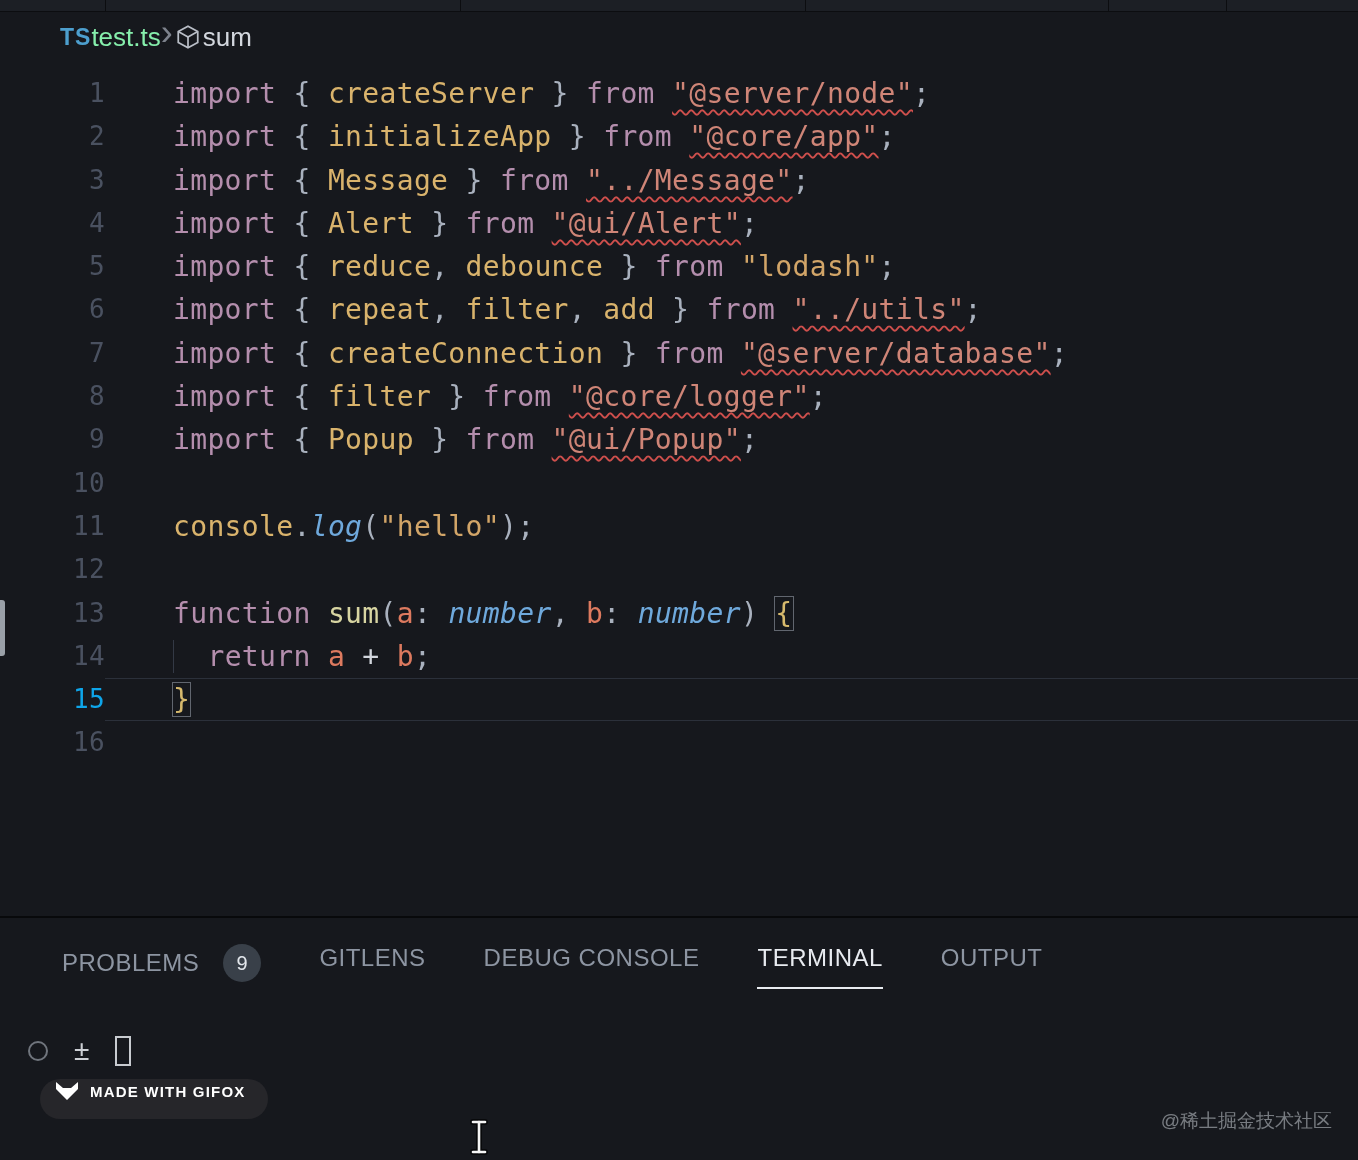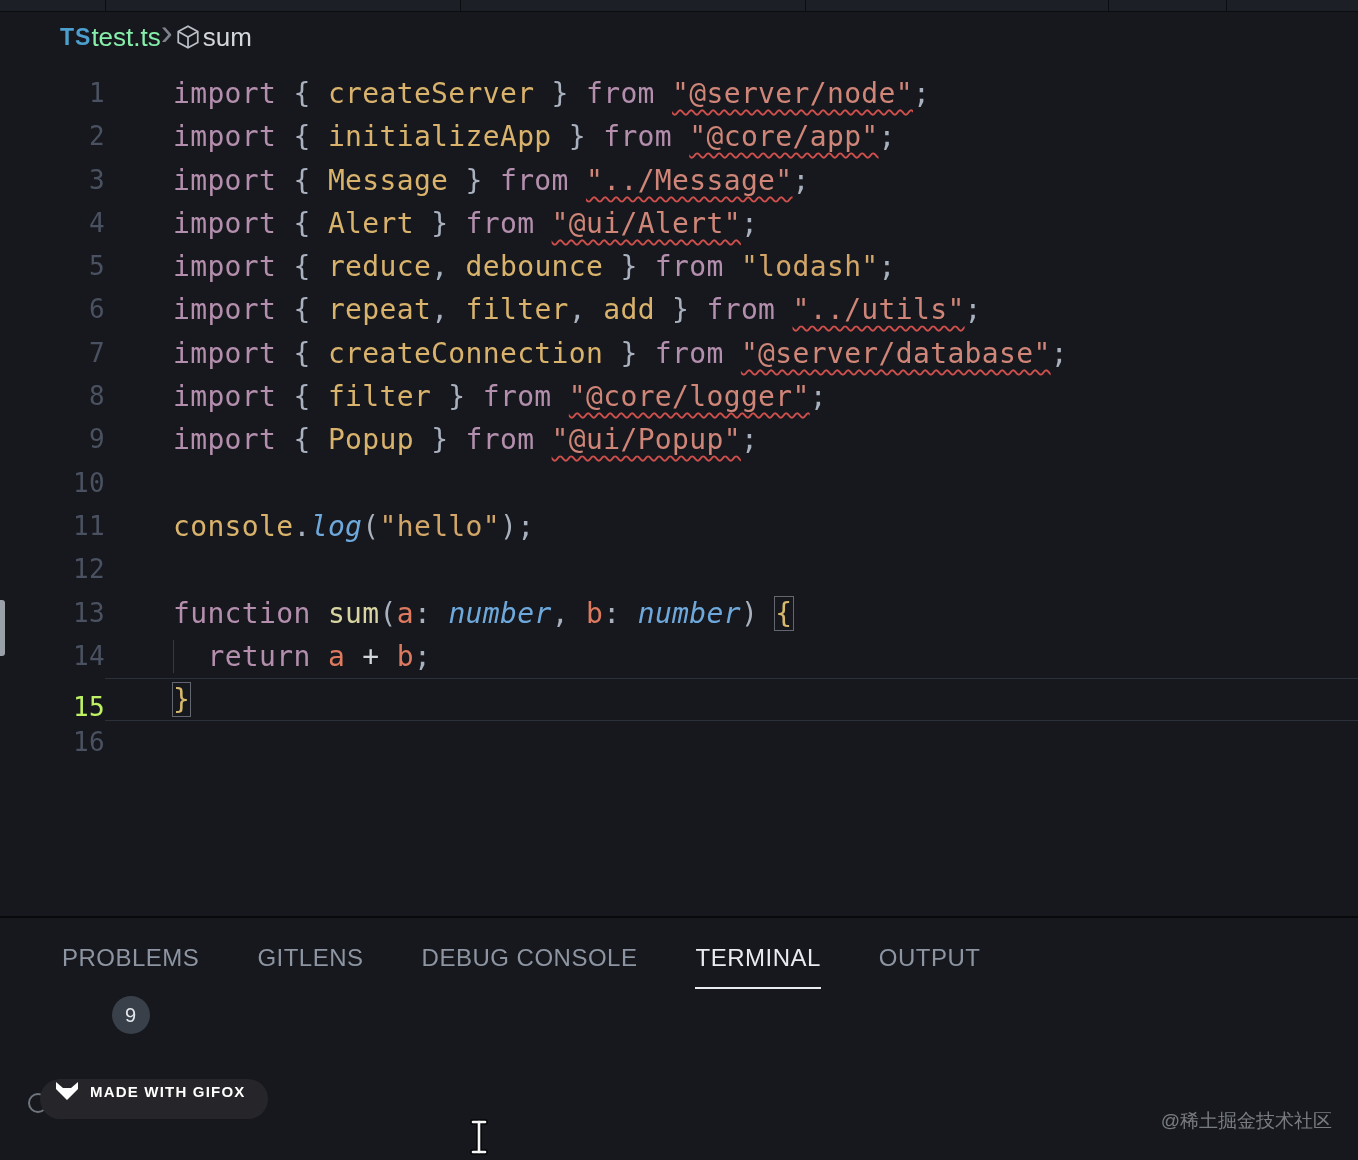--- a/index.html
+++ b/index.html
@@ -18,21 +18,21 @@
     color:#c3c8d1; font-size:26px; }
   .ts-icon { color:#4d9fce; font-weight:bold; font-size:23px; letter-spacing:1px; }
   .crumb-sep { color:#7d828c; font-size:36px; line-height:0.8; padding-bottom:8px; }
   .cube-icon { display:inline-flex; margin:0 2px; }
 
   
   .editor { height:854px; padding-top:10px; overflow:hidden;
     font-family:"DejaVu Sans Mono", monospace; font-size:28px; letter-spacing:0.35px; }
   .code-line { display:flex; height:43.3px; line-height:43.3px; white-space:pre; }
   .line-num { width:105px; text-align:right; color:#4a5160; font-size:26px; flex:none; }
-  .code-line.active .line-num { color:#bef264;margin-top:8px; }
+  .code-line.active .line-num { color:#0ea5e9; }
   .line-code { flex:1; padding-left:68px; position:relative; }
   .code-line.active .line-code { box-shadow: inset 0 1px 0 #2b303a, inset 0 -1px 0 #2b303a; }
   .line-code.guide::before { content:""; position:absolute; left:68px; top:5px; bottom:5px;
     width:1px; background:#333945; }
 
   
   .tk-kw { color:#b48ead; }
   .tk-pn { color:#a9b1be; }
   .tk-id { color:#d9b36c; }
   .tk-s1 { color:#cf8577; }
@@ -44,21 +44,21 @@
   .tk-bm { color:#d7ba6d; outline:1px solid #61666f; }
   .tk-sq { text-decoration-line:underline; text-decoration-style:wavy;
     text-decoration-color:#cf4f4c; text-decoration-thickness:2px; text-underline-offset:6px;
     text-decoration-skip-ink:none; }
 
   
   .panel-divider { height:2px; background:#08090b; }
   .panel { position:relative; height:241px; }
   .panel-tabs { display:flex; align-items:flex-start; gap:58px; padding:26px 0 0 62px;
     font-size:24px; color:#8d95a2; letter-spacing:0.5px; }
-  .panel-tab { display:flex; align-items:center; gap:24px; padding-bottom:15px; cursor:pointer;flex-direction:column; }
+  .panel-tab { display:flex; align-items:center; gap:24px; padding-bottom:15px; cursor:pointer; }
   .panel-tab.active { color:#e8ebf0; border-bottom:2.5px solid #e8ebf0; }
   .badge { width:38px; height:38px; border-radius:50%; background:#394049; color:#e3e7ec;
     display:flex; align-items:center; justify-content:center; font-size:20px; }
   .terminal-line { display:flex; align-items:center; gap:26px; margin:38px 0 0 28px; }
   .term-circle { width:20px; height:20px; border:2px solid #70757d; border-radius:50%; }
   .term-pm { color:#cdd0d5; font-size:28px; }
   .term-cursor { width:16px; height:30px; border:2px solid #c8cbd0; }
 
   
   .left-strip { position:absolute; left:0; top:600px; width:5px; height:56px;

